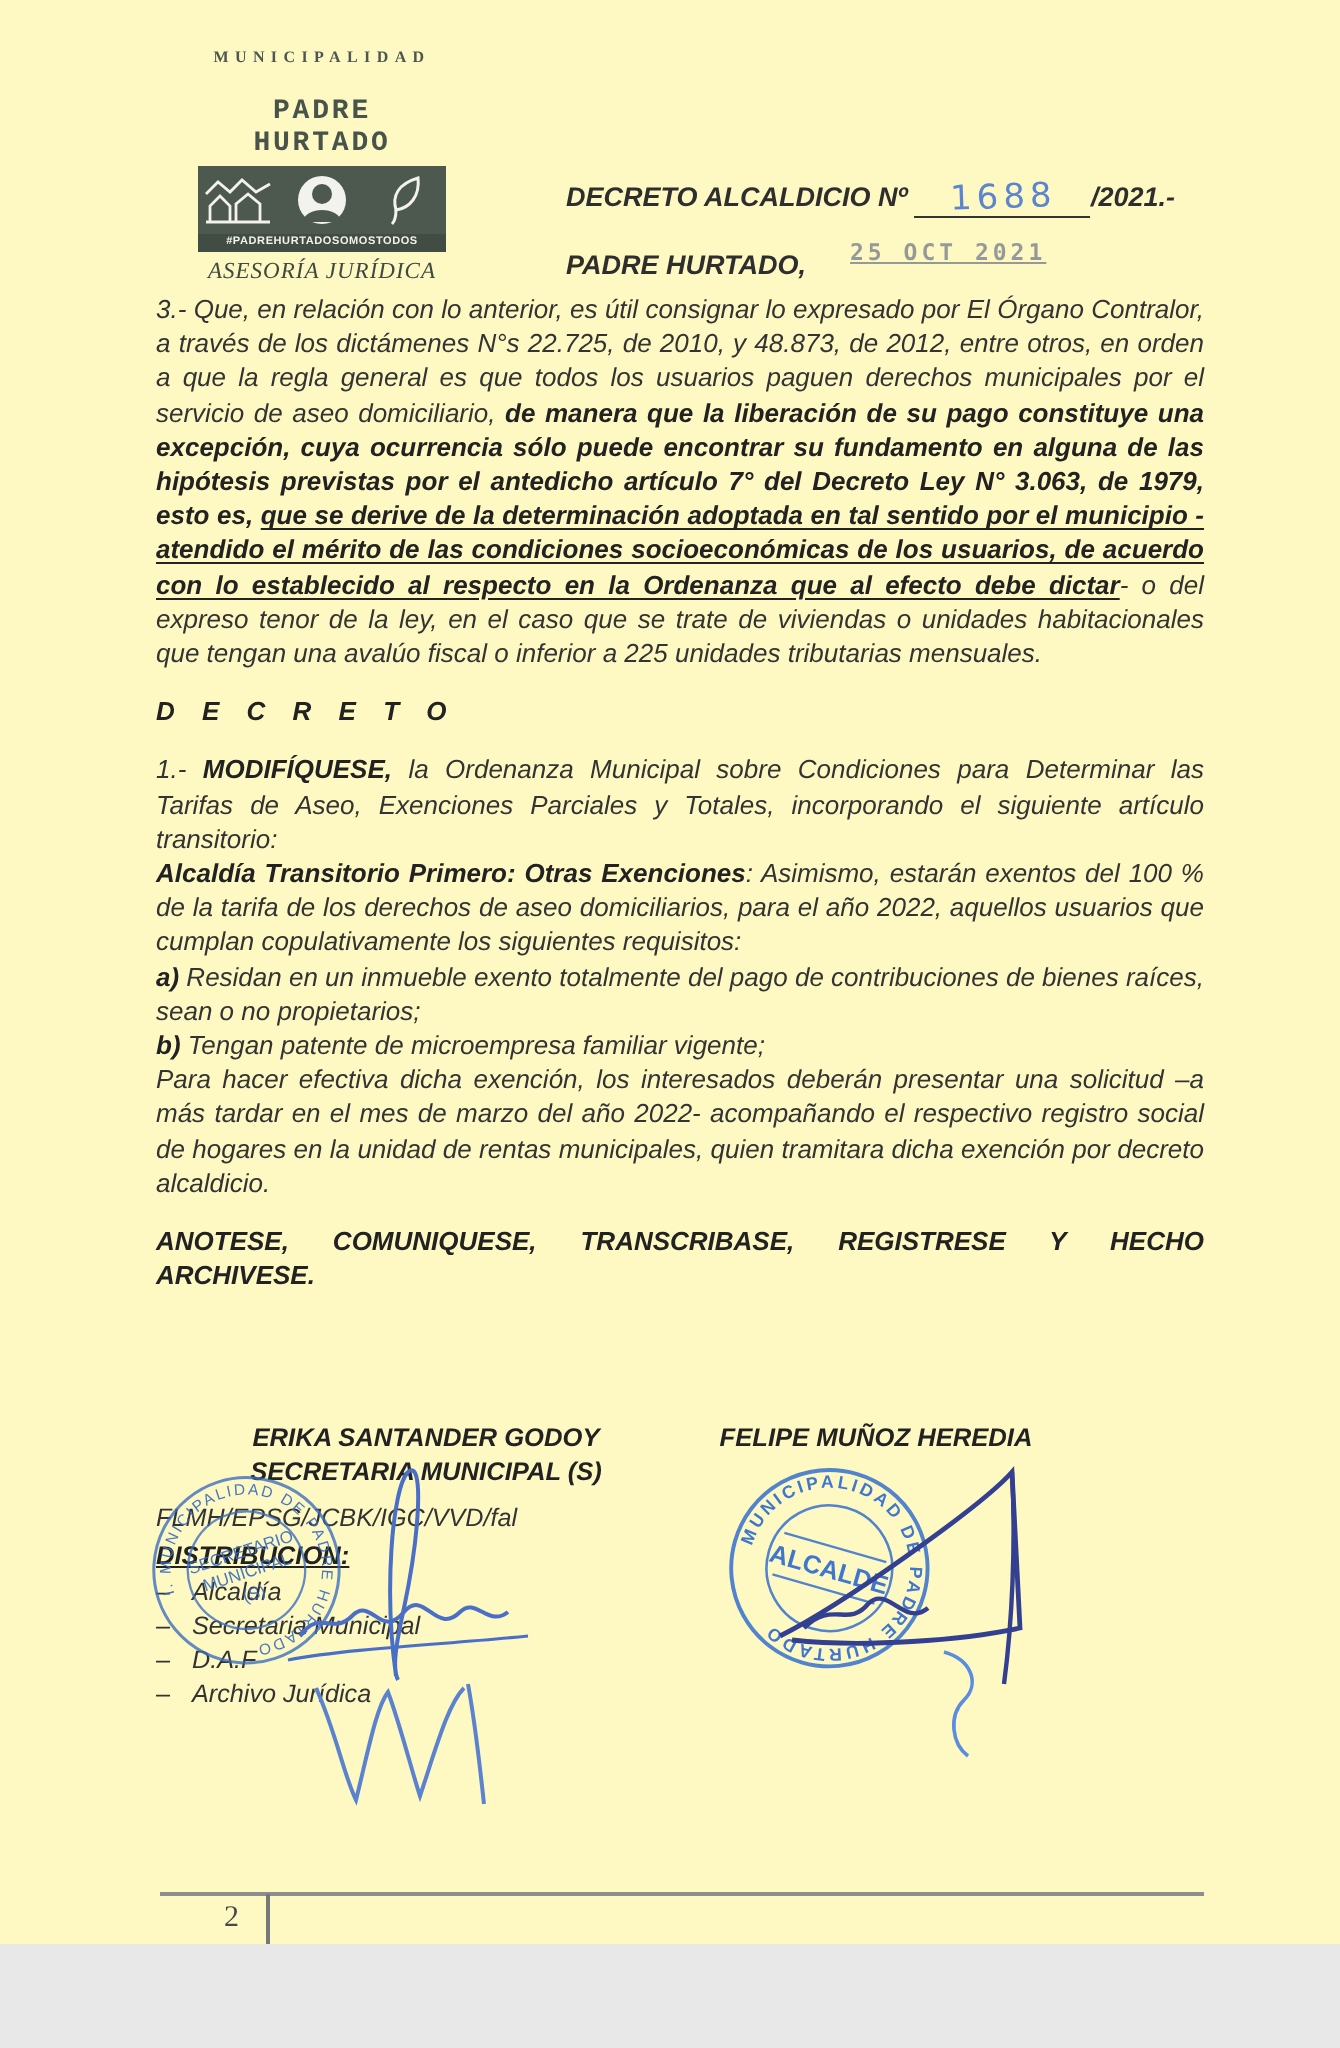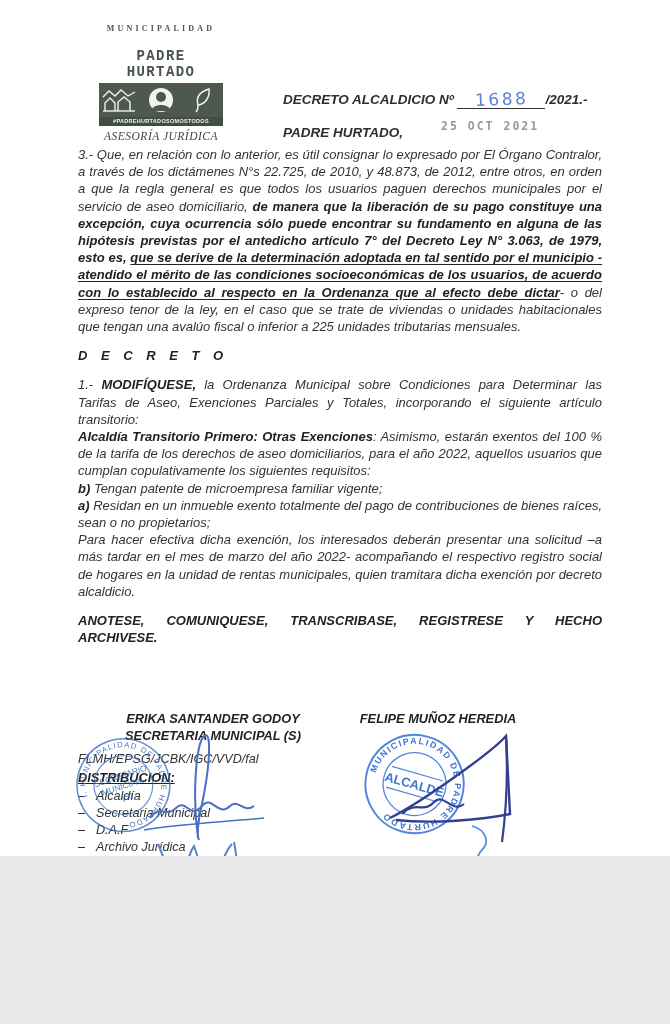--- a/index.html
+++ b/index.html
@@ -1,37 +1,37 @@
 <!DOCTYPE html>
 <html><head>
 <meta charset="utf-8">
 <style>
   html,body{margin:0;padding:0;background:#e8e8e8;}
   .page{
     position:relative;
-    width:670px;height:856px;
-    background:#ffffff;
+    width:670px;height:972px;
+    background:#fef9c3;
     overflow:hidden;
     font-family:"Liberation Sans",sans-serif;
     color:#343434;
   }
   
   .logo{position:absolute;left:99px;top:24px;width:124px;text-align:center;}
   .logo .org1{font-family:"Liberation Serif",serif;font-size:8px;letter-spacing:3.2px;color:#4c584f;font-weight:bold;}
   .logo .org2{font-family:Liberation Mono, monospace;font-size:14px;letter-spacing:1.4px;color:#48544b;font-weight:bold;margin-top:15px;}
   .logo .box{margin-top:3px;width:124px;height:34px;background:#4d584e;display:flex;gap:2px;padding:0;}
   .logo .cell{flex:1;display:flex;align-items:center;justify-content:center;background:#4d584e;}
   .logo .banner{width:124px;background:#414c44;color:#f2f2ef;font-size:5.5px;letter-spacing:.3px;line-height:9px;font-weight:bold;}
   .logo .dept{margin-top:4px;font-family:"Liberation Serif",serif;font-style:italic;font-size:11.5px;color:#3e4a41;letter-spacing:.5px;}
   
   .hdr{position:absolute;left:283px;top:88px;width:360px;font-style:italic;font-weight:bold;font-size:13.5px;color:#2e2e2e;}
   .hdr .blank{display:inline-block;width:88px;border-bottom:1.6px solid #333;text-align:center;vertical-align:baseline;}
   .hdr .num{display:inline-block;color:#5b85cf;font-style:normal;font-weight:normal;font-size:17px;letter-spacing:2.5px;transform:rotate(-2deg) translateY(1px);font-family:"DejaVu Sans",sans-serif;}
   .hdr .city{margin-top:16px;}
-  .datestamp{position:absolute;left:158px;top:31px;color:#8a9094;font-family:"DejaVu Sans Mono",monospace;font-size:11.5px;letter-spacing:2px;font-style:normal;font-weight:bold;opacity:.9;}
+  .datestamp{position:absolute;left:142px;top:31px;color:#8a9094;font-family:"DejaVu Sans Mono",monospace;font-size:11.5px;letter-spacing:2px;font-style:normal;font-weight:bold;opacity:.9;text-decoration:underline;}
   
   .doc-body{position:absolute;left:78px;top:146px;width:524px;font-style:italic;font-size:13px;line-height:17.2px;text-align:justify;color:#333;}
   .doc-body p{margin:0 0 12px;}
   .doc-body p.tight{margin:0;}
   .b{font-weight:bold;color:#222;}
   .bu{font-weight:bold;color:#222;text-decoration:underline;text-underline-offset:2px;}
   .decreto-head{font-weight:bold;letter-spacing:5px;margin:0 0 14px;color:#222;}
   .closing{font-weight:bold;word-spacing:8px;color:#222;}
   
   .names-row{display:flex;justify-content:flex-start;margin-top:64px;font-style:italic;}
@@ -104,22 +104,22 @@
   <div class="doc-body">
 
     <p><span>3.- Que, en relación con lo anterior, es útil consignar lo expresado por El Órgano Contralor,  a través de los dictámenes N°s 22.725, de 2010, y 48.873, de 2012, entre otros, en orden a que la regla general es que todos los usuarios paguen derechos municipales por el servicio de aseo domiciliario, </span><span class="b">de manera que la liberación de su pago constituye una excepción, cuya ocurrencia sólo puede encontrar su fundamento en alguna de las hipótesis previstas por el antedicho artículo 7° del Decreto Ley N° 3.063, de 1979, esto es, </span><span class="bu">que se derive de la determinación adoptada en tal sentido por el municipio -atendido el mérito de las condiciones socioeconómicas de los usuarios, de acuerdo con lo establecido al respecto en la Ordenanza que al efecto debe dictar</span><span>- o del expreso tenor de la ley, en el caso que se trate de viviendas o unidades habitacionales que tengan una avalúo fiscal o inferior a 225 unidades tributarias mensuales.</span></p>
 
     <p class="decreto-head">D E C R E T O</p>
 
     <p class="tight"><span>1.-  </span><span class="b">MODIFÍQUESE,</span><span> la Ordenanza Municipal sobre Condiciones para Determinar las Tarifas de Aseo, Exenciones Parciales y Totales, incorporando el siguiente artículo transitorio:</span></p>
 
     <p class="tight"><span class="b">Alcaldía Transitorio Primero: Otras Exenciones</span><span>: Asimismo, estarán exentos del 100 % de la tarifa de los derechos de aseo domiciliarios, para el año 2022, aquellos usuarios que cumplan copulativamente los siguientes requisitos:</span></p>
 
+    <p class="tight"><span class="b">a)</span><span> Residan en un inmueble exento totalmente del pago de contribuciones de bienes raíces, sean o no propietarios;</span></p>
     <p class="tight"><span class="b">b)</span><span> Tengan patente de microempresa familiar vigente;</span></p>
-    <p class="tight"><span class="b">a)</span><span> Residan en un inmueble exento totalmente del pago de contribuciones de bienes raíces, sean o no propietarios;</span></p>
 
     <p>Para hacer efectiva dicha exención, los interesados deberán presentar una solicitud –a más tardar en el mes de marzo del año 2022- acompañando el respectivo registro social de hogares en la unidad de rentas municipales, quien tramitara dicha exención por decreto alcaldicio.</p>
 
 
     <p class="closing">ANOTESE, COMUNIQUESE, TRANSCRIBASE, REGISTRESE Y HECHO ARCHIVESE.</p>
 
     <div class="names-row">
       <div class="name-col left">
         <div>ERIKA SANTANDER GODOY</div>
         <div>SECRETARIA MUNICIPAL (S)</div>

